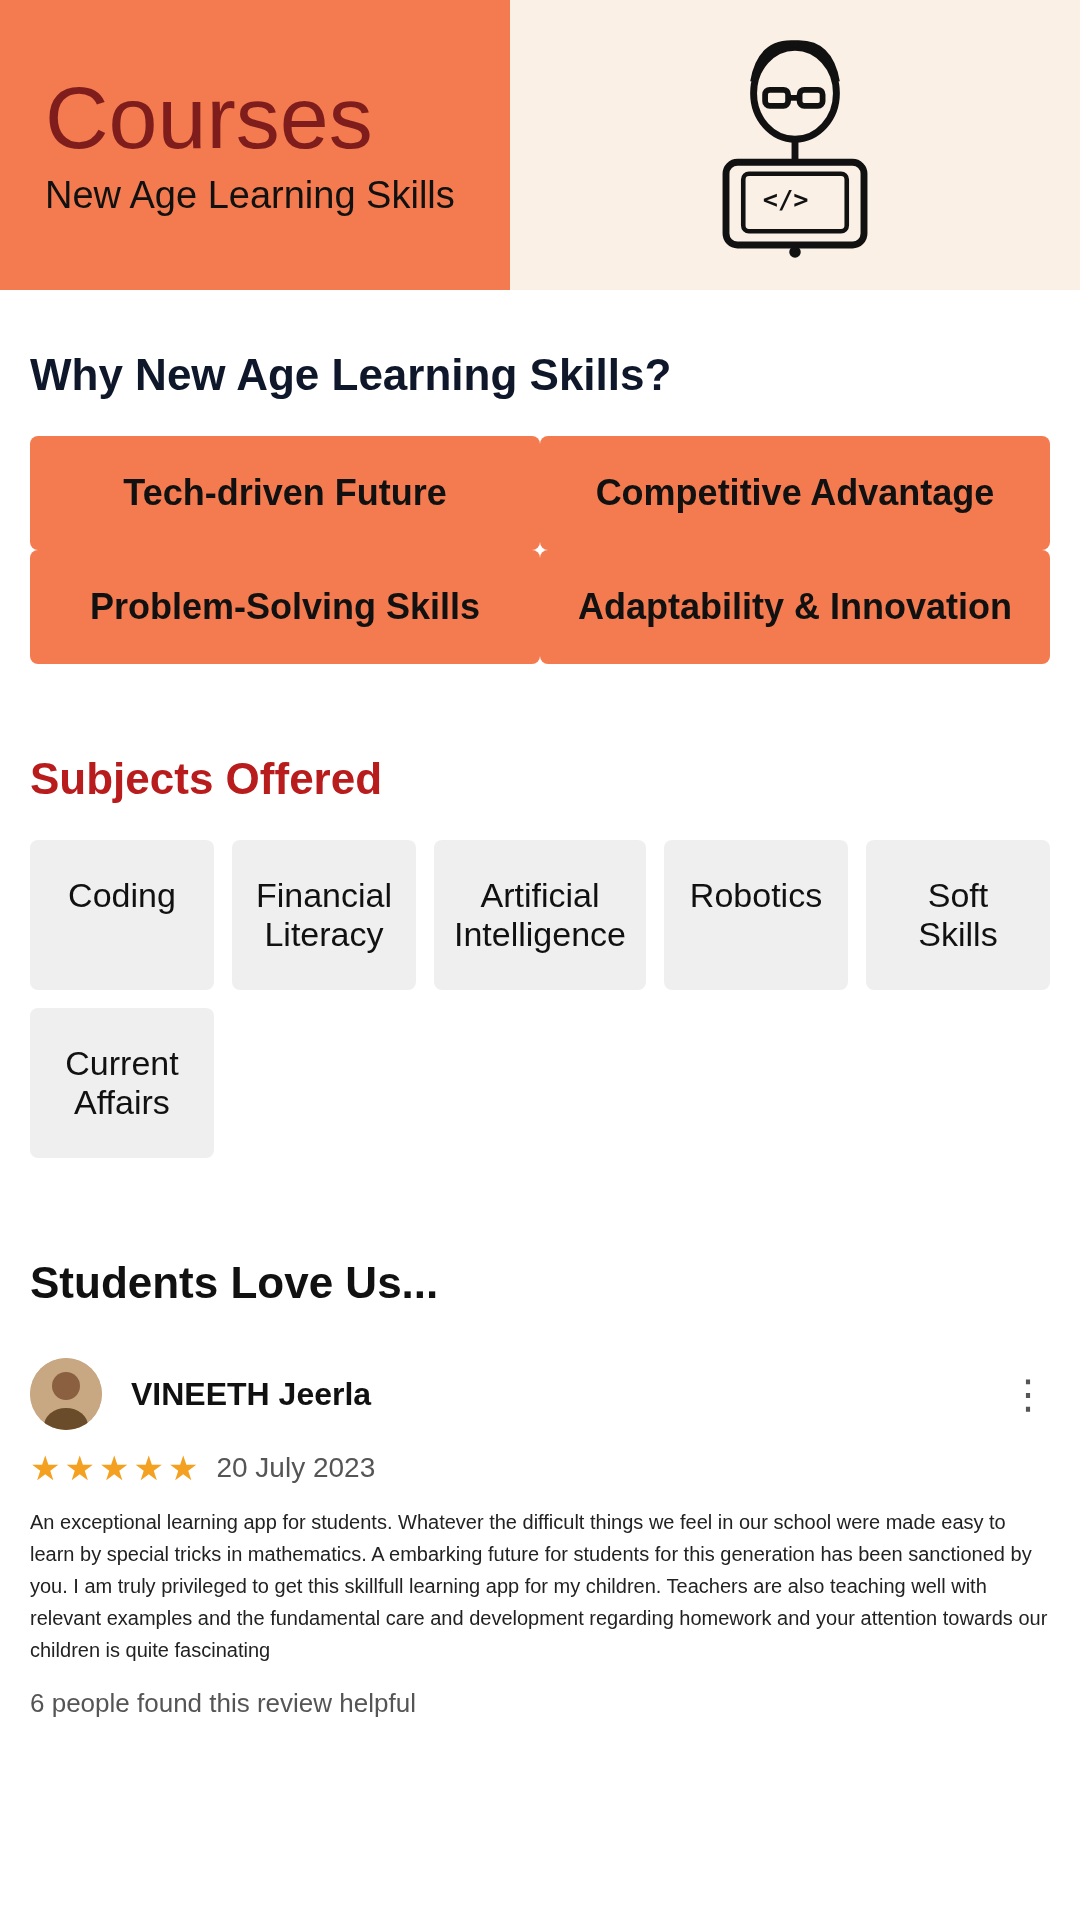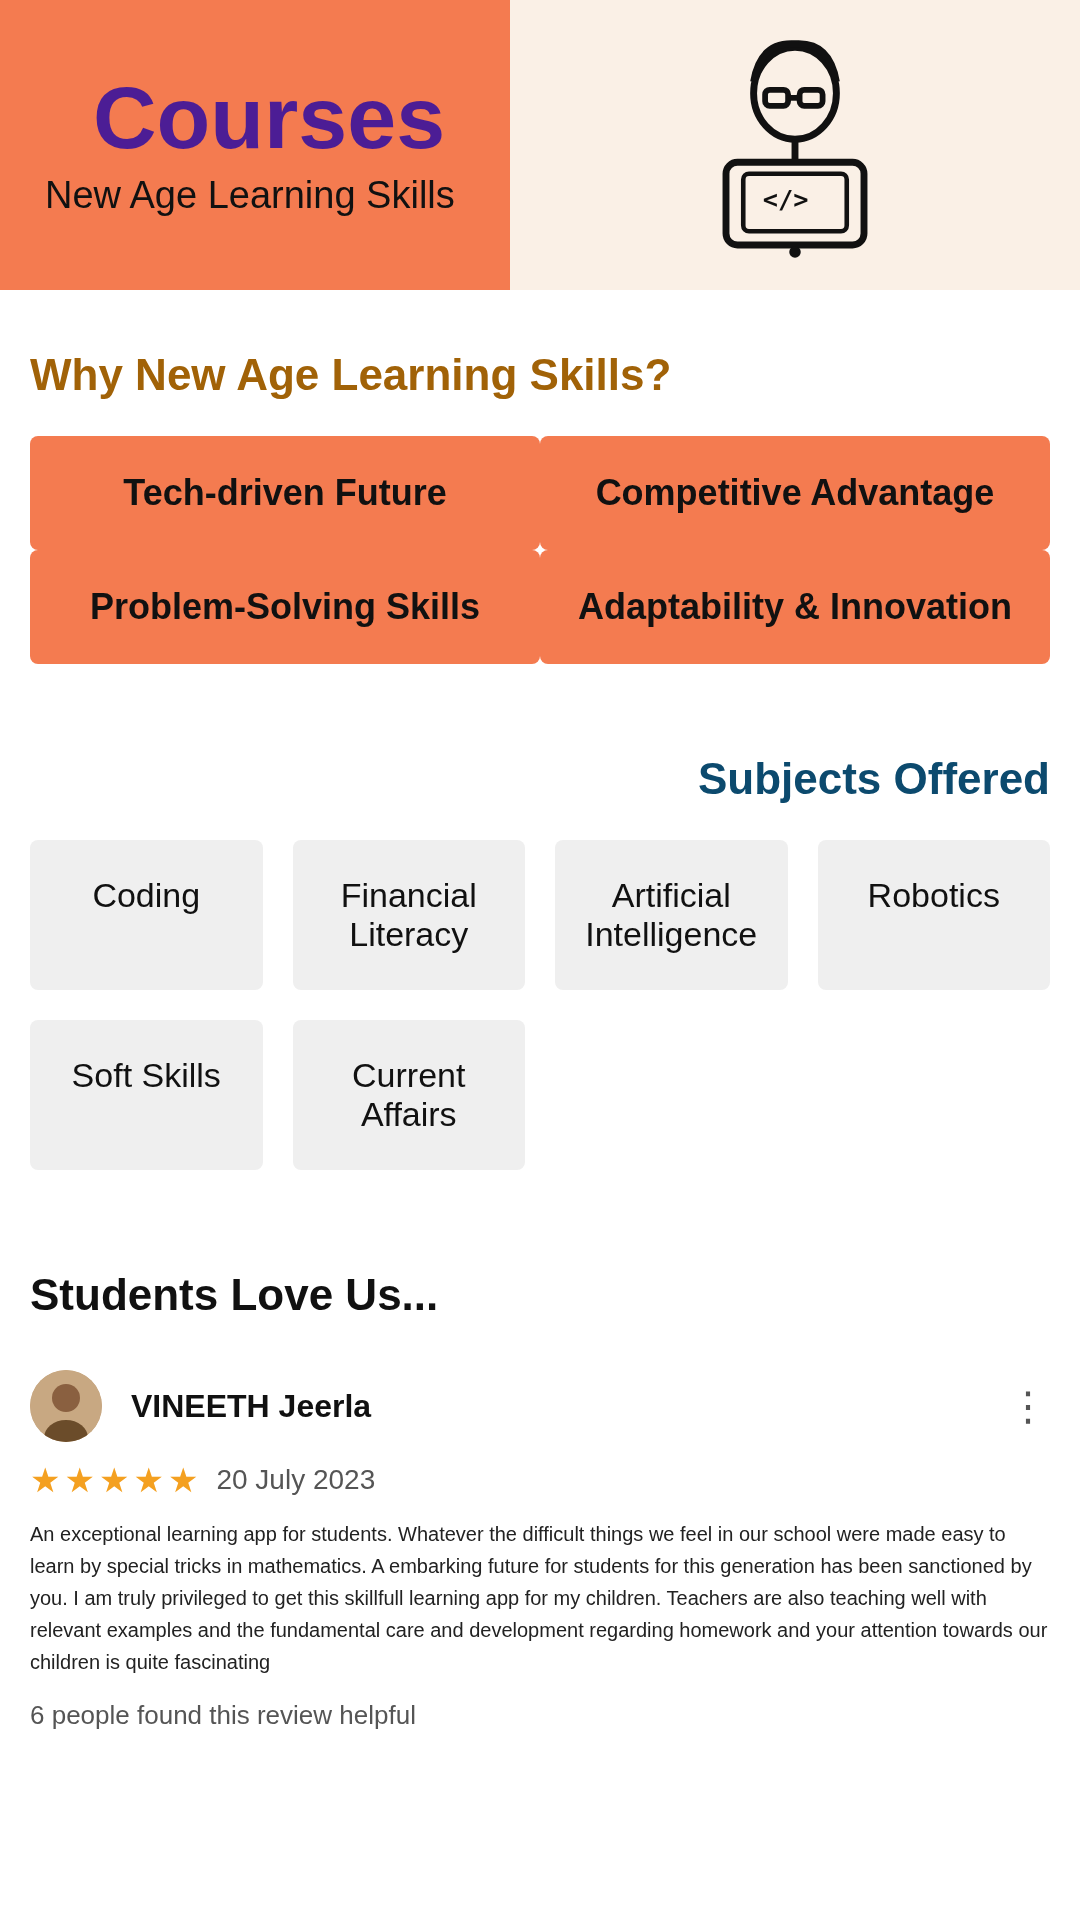--- a/index.html
+++ b/index.html
@@ -19,24 +19,23 @@
     .header-left {
       background: #F47B50;
       width: 510px;
       display: flex;
       flex-direction: column;
       justify-content: center;
       padding: 40px 45px;
     }
     .header-title {
       font-size: 88px;
-      font-weight: 700;
-      color: #4c1d95;
+      font-weight: 400;
+      color: #7f1d1d;
       line-height: 1;
-      margin-left: 48px;
     }
     .header-subtitle {
       font-size: 38px;
       color: #111;
       margin-top: 12px;
       font-weight: 400;
     }
     .header-right {
       background: #FAF0E6;
       flex: 1;
@@ -51,21 +50,21 @@
 
     
     .section {
       padding: 60px 30px 40px 30px;
     }
 
     
     .why-title {
       font-size: 44px;
       font-weight: 800;
-      color: #a16207;
+      color: #0f172a;
       margin-bottom: 36px;
     }
     .why-grid {
       display: grid;
       grid-template-columns: 1fr 1fr;
     }
     .why-card {
       background: #F47B50;
       border-radius: 8px;
       padding: 36px 20px;
@@ -75,28 +74,27 @@
       color: #111;
     }
 
     
     .subjects-section {
       padding: 50px 30px 40px 30px;
     }
     .subjects-title {
       font-size: 44px;
       font-weight: 800;
-      color: #0c4a6e;
+      color: #b91c1c;
       margin-bottom: 36px;
-      text-align: right;
     }
     .subjects-grid {
       display: grid;
-      grid-template-columns: 1fr 1fr 1fr 1fr;
-      gap: 30px;
+      grid-template-columns: 1fr 1fr 1fr 1fr 1fr;
+      gap: 18px;
     }
     .subject-card {
       background: #EFEFEF;
       border-radius: 8px;
       padding: 36px 20px;
       text-align: center;
       font-size: 34px;
       font-weight: 500;
       color: #111;
     }

